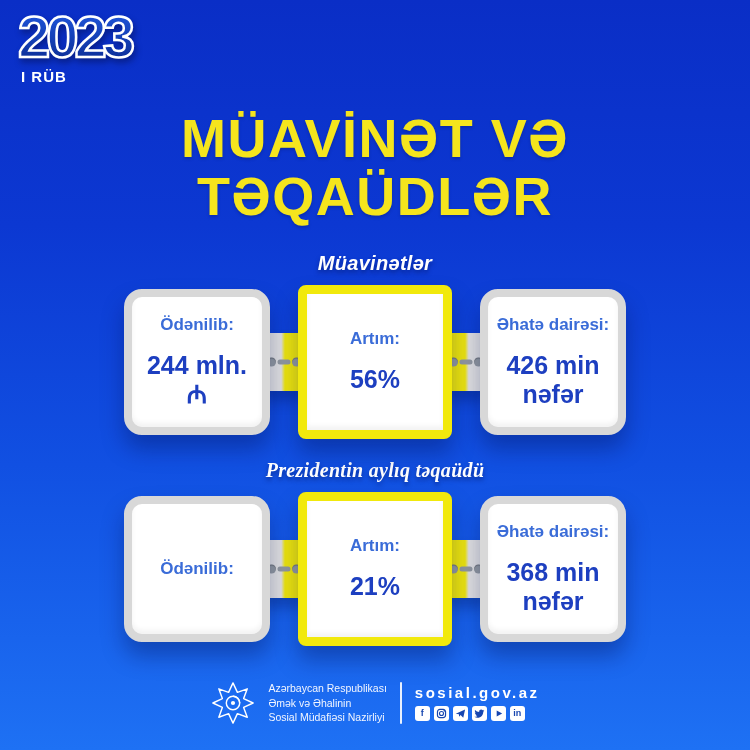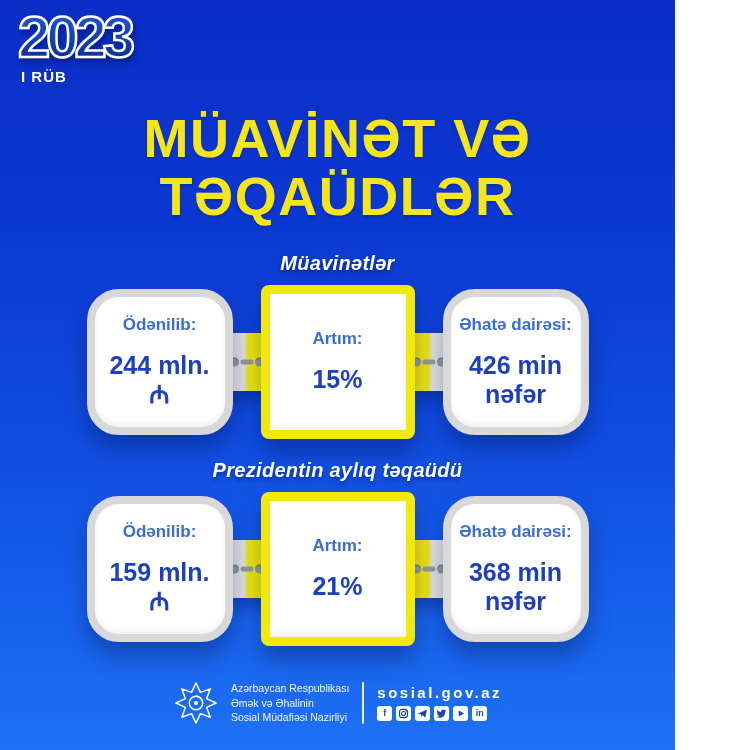--- a/index.html
+++ b/index.html
@@ -1,20 +1,20 @@
 <!DOCTYPE html>
 <html><head>
 <meta charset="utf-8">
 <style>
   * { margin:0; padding:0; box-sizing:border-box; }
   html,body { width:750px; height:750px; }
   body { font-family:"Liberation Sans","DejaVu Sans",sans-serif; }
 
   .poster {
-    position:relative; width:675px; height:750px; overflow:hidden;
+    position:relative; width:750px; height:750px; overflow:hidden;
     background:linear-gradient(180deg,#0a2ec6 0%,#0c38d2 30%,#1150e2 62%,#1e71f4 100%);
     display:flex; flex-direction:column; align-items:center;
   }
 
   
   .badge { position:absolute; top:8px; left:18px; }
   .badge .year {
     font-size:58px; font-weight:800; letter-spacing:-4px; line-height:1;
     background:linear-gradient(180deg,#2058e0 0%,#0a2a90 100%);
     -webkit-background-clip:text; background-clip:text; color:transparent;
@@ -32,26 +32,26 @@
     text-shadow:0 2px 3px rgba(3,14,80,.25);
   }
   .title span { display:block; }
 
   
   .section-heading {
     color:#ffffff; font-size:20px; font-weight:800; font-style:italic;
     text-align:center; text-shadow:0 3px 4px rgba(0,18,90,.5); letter-spacing:.3px;
   }
   .sh1 { margin-top:26px; }
-  .sh2 { margin-top:20px; }
+  .sh2 { margin-top:20px;font-family:Liberation Serif, serif; }
 
   
   .cards-row { margin-top:10px; display:flex; align-items:center; justify-content:center; }
   .card {
-    position:relative; z-index:2; background:#ffffff; border-radius:32px;
+    position:relative; z-index:2; background:#ffffff; border-radius:18px;
     display:flex; flex-direction:column; align-items:center; justify-content:center;
     text-align:center; padding:0 8px;
     box-shadow:0 14px 22px rgba(3,15,80,.35), inset 0 -4px 5px rgba(0,0,0,.05);
   }
   .card.gray   { width:146px; height:146px; border:8px solid #d8d8d8; }
   .card.accent { width:154px; height:154px; border:9px solid #f1e90c; border-radius:8px; }
   .card .label { color:#3a6cd8; font-size:17px; font-weight:600; }
   .card .value {
     margin-top:16px; color:#1d3fc0; font-size:25px; font-weight:800; line-height:1.15;
     font-family:"Liberation Sans","DejaVu Sans",sans-serif;
@@ -114,39 +114,38 @@
       <div class="label">Ödənilib:</div>
       <div class="value">244 mln.₼</div>
     </div>
     <div class="connector conn-gy">
       <span class="dot l"></span>
       <span class="dash"></span>
       <span class="dot r"></span>
     </div>
     <div class="card accent">
       <div class="label">Artım:</div>
-      <div class="value">15%</div>
+      <div class="value">56%</div>
     </div>
     <div class="connector conn-yg">
       <span class="dot l"></span>
       <span class="dash"></span>
       <span class="dot r"></span>
     </div>
     <div class="card gray">
       <div class="label">Əhatə dairəsi:</div>
       <div class="value">426 min nəfər</div>
     </div>
   </div>
 
   <div class="section-heading sh2">Prezidentin aylıq təqaüdü</div>
 
   <div class="cards-row">
     <div class="card gray">
       <div class="label">Ödənilib:</div>
-      <div class="value">159 mln.₼</div>
     </div>
     <div class="connector conn-gy">
       <span class="dot l"></span>
       <span class="dash"></span>
       <span class="dot r"></span>
     </div>
     <div class="card accent">
       <div class="label">Artım:</div>
       <div class="value">21%</div>
     </div>

